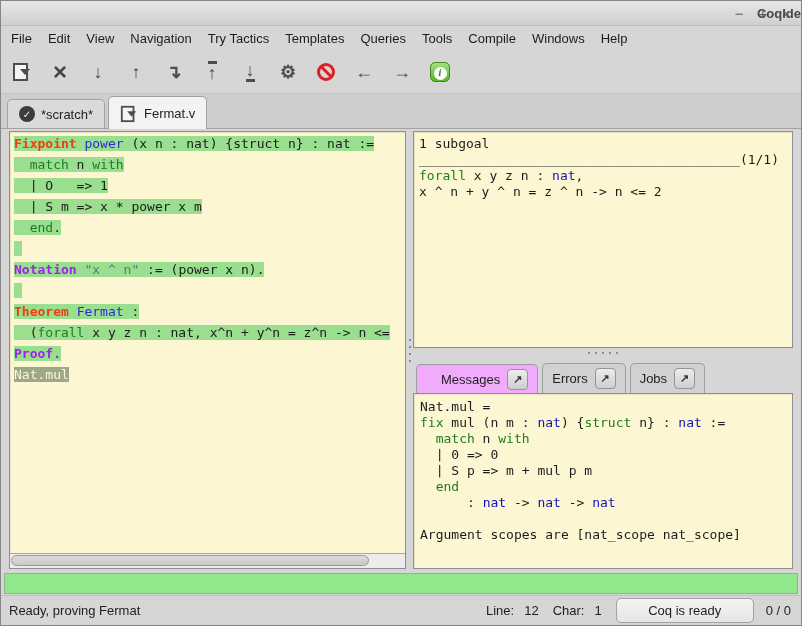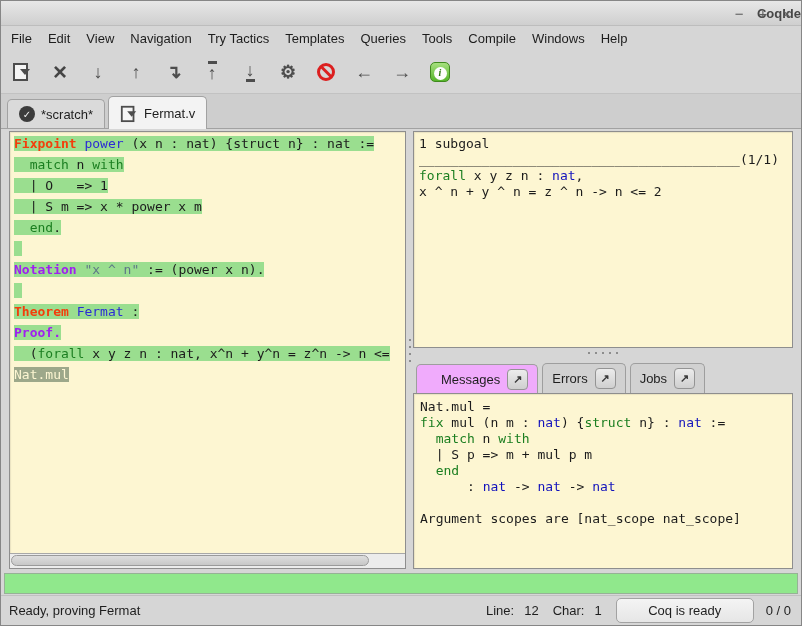--- a/index.html
+++ b/index.html
@@ -169,22 +169,22 @@
       <div class="code-area" id="editor-code">
           <div class="code-line"><span class="lw hl-proc"><span class="c-decl">Fixpoint</span><span class="c-p"> </span><span class="c-id">power</span><span class="c-p"> (x n : nat) {struct n} : nat :=</span></span></div>
           <div class="code-line"><span class="lw hl-proc"><span class="c-p">  </span><span class="c-kw">match</span><span class="c-p"> n </span><span class="c-kw">with</span></span></div>
           <div class="code-line"><span class="lw hl-proc"><span class="c-p">  | O   =&gt; 1</span></span></div>
           <div class="code-line"><span class="lw hl-proc"><span class="c-p">  | S m =&gt; x * power x m</span></span></div>
           <div class="code-line"><span class="lw hl-proc"><span class="c-p">  </span><span class="c-kw">end</span><span class="c-p">.</span></span></div>
           <div class="code-line"><span class="lw hl-proc"><span class="c-p"> </span></span></div>
           <div class="code-line"><span class="lw hl-proc"><span class="c-vern">Notation</span><span class="c-p"> </span><span class="c-str">"x ^ n"</span><span class="c-p"> := (power x n).</span></span></div>
           <div class="code-line"><span class="lw hl-proc"><span class="c-p"> </span></span></div>
           <div class="code-line"><span class="lw hl-proc"><span class="c-decl">Theorem</span><span class="c-p"> </span><span class="c-id">Fermat</span><span class="c-p"> :</span></span></div>
+          <div class="code-line"><span class="lw hl-proc"><span class="c-p">  (</span><span class="c-kw">forall</span><span class="c-p"> x y z n : nat, x^n + y^n = z^n -&gt; n &lt;=</span></span></div>
           <div class="code-line"><span class="lw hl-proc"><span class="c-vern">Proof</span><span class="c-vern">.</span></span></div>
-          <div class="code-line"><span class="lw hl-proc"><span class="c-p">  (</span><span class="c-kw">forall</span><span class="c-p"> x y z n : nat, x^n + y^n = z^n -&gt; n &lt;=</span></span></div>
           <div class="code-line"><span class="lw hl-sel"><span class="c-sel">Nat.mul</span></span></div>
         </div>
       <div class="hscroll">
         <div class="thumb"></div>
       </div>
     </div>
 
     <div class="vsplit">
       <span class="dot"></span>
       <span class="dot"></span>
@@ -220,20 +220,21 @@
             </div>
             <div class="btab">
               <span>Jobs</span>
               <span class="detach-btn">↗</span>
             </div>
           </div>
         <div class="panel messages-panel" id="messages-code">
             <div class="msg-line"><span class="lw"><span class="c-p">Nat.mul =</span></span></div>
             <div class="msg-line"><span class="lw"><span class="c-kw">fix</span><span class="c-p"> mul (n m : </span><span class="c-type">nat</span><span class="c-p">) {</span><span class="c-kw">struct</span><span class="c-p"> n} : </span><span class="c-type">nat</span><span class="c-p"> :=</span></span></div>
             <div class="msg-line"><span class="lw"><span class="c-p">  </span><span class="c-kw">match</span><span class="c-p"> n </span><span class="c-kw">with</span></span></div>
+            <div class="msg-line"><span class="lw"><span class="c-p">  | 0 =&gt; 0</span></span></div>
             <div class="msg-line"><span class="lw"><span class="c-p">  | S p =&gt; m + mul p m</span></span></div>
             <div class="msg-line"><span class="lw"><span class="c-p">  </span><span class="c-kw">end</span></span></div>
             <div class="msg-line"><span class="lw"><span class="c-p">      : </span><span class="c-type">nat</span><span class="c-p"> -&gt; </span><span class="c-type">nat</span><span class="c-p"> -&gt; </span><span class="c-type">nat</span></span></div>
             <div class="msg-line"><span class="lw"><span class="c-p"> </span></span></div>
             <div class="msg-line"><span class="lw"><span class="c-p">Argument scopes are [nat_scope nat_scope]</span></span></div>
           </div>
       </div>
     </div>
 
   </div>

